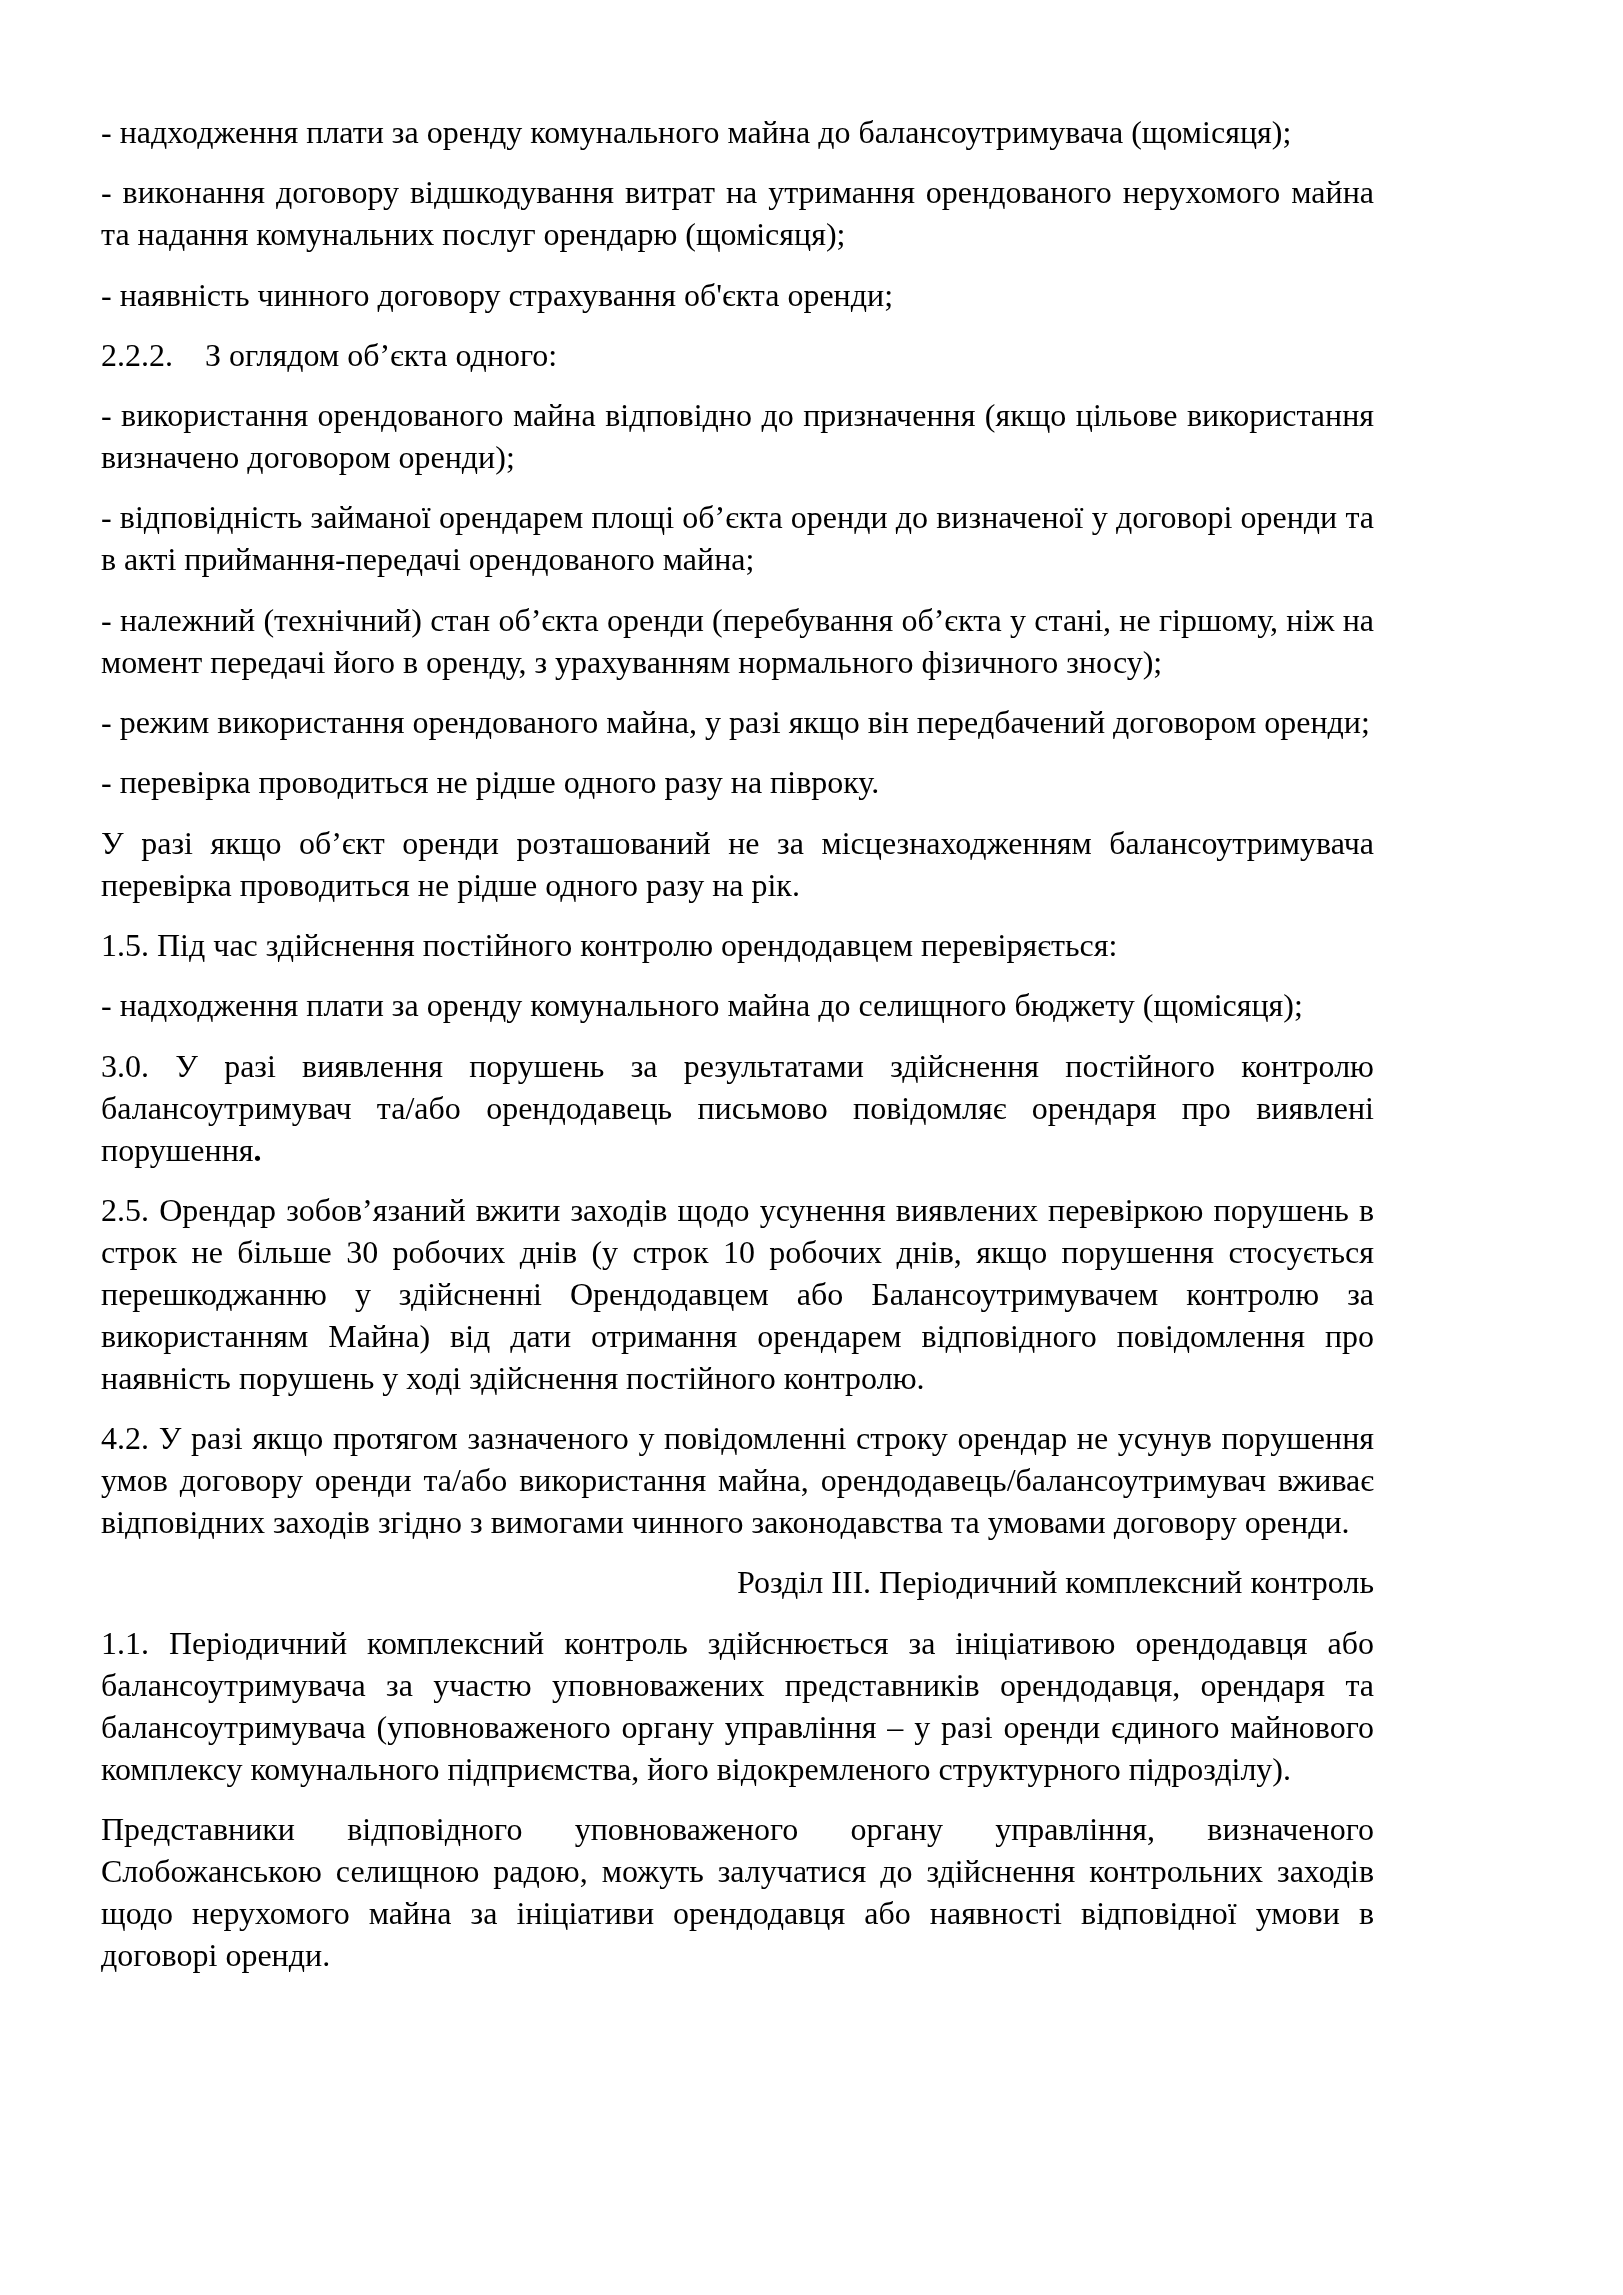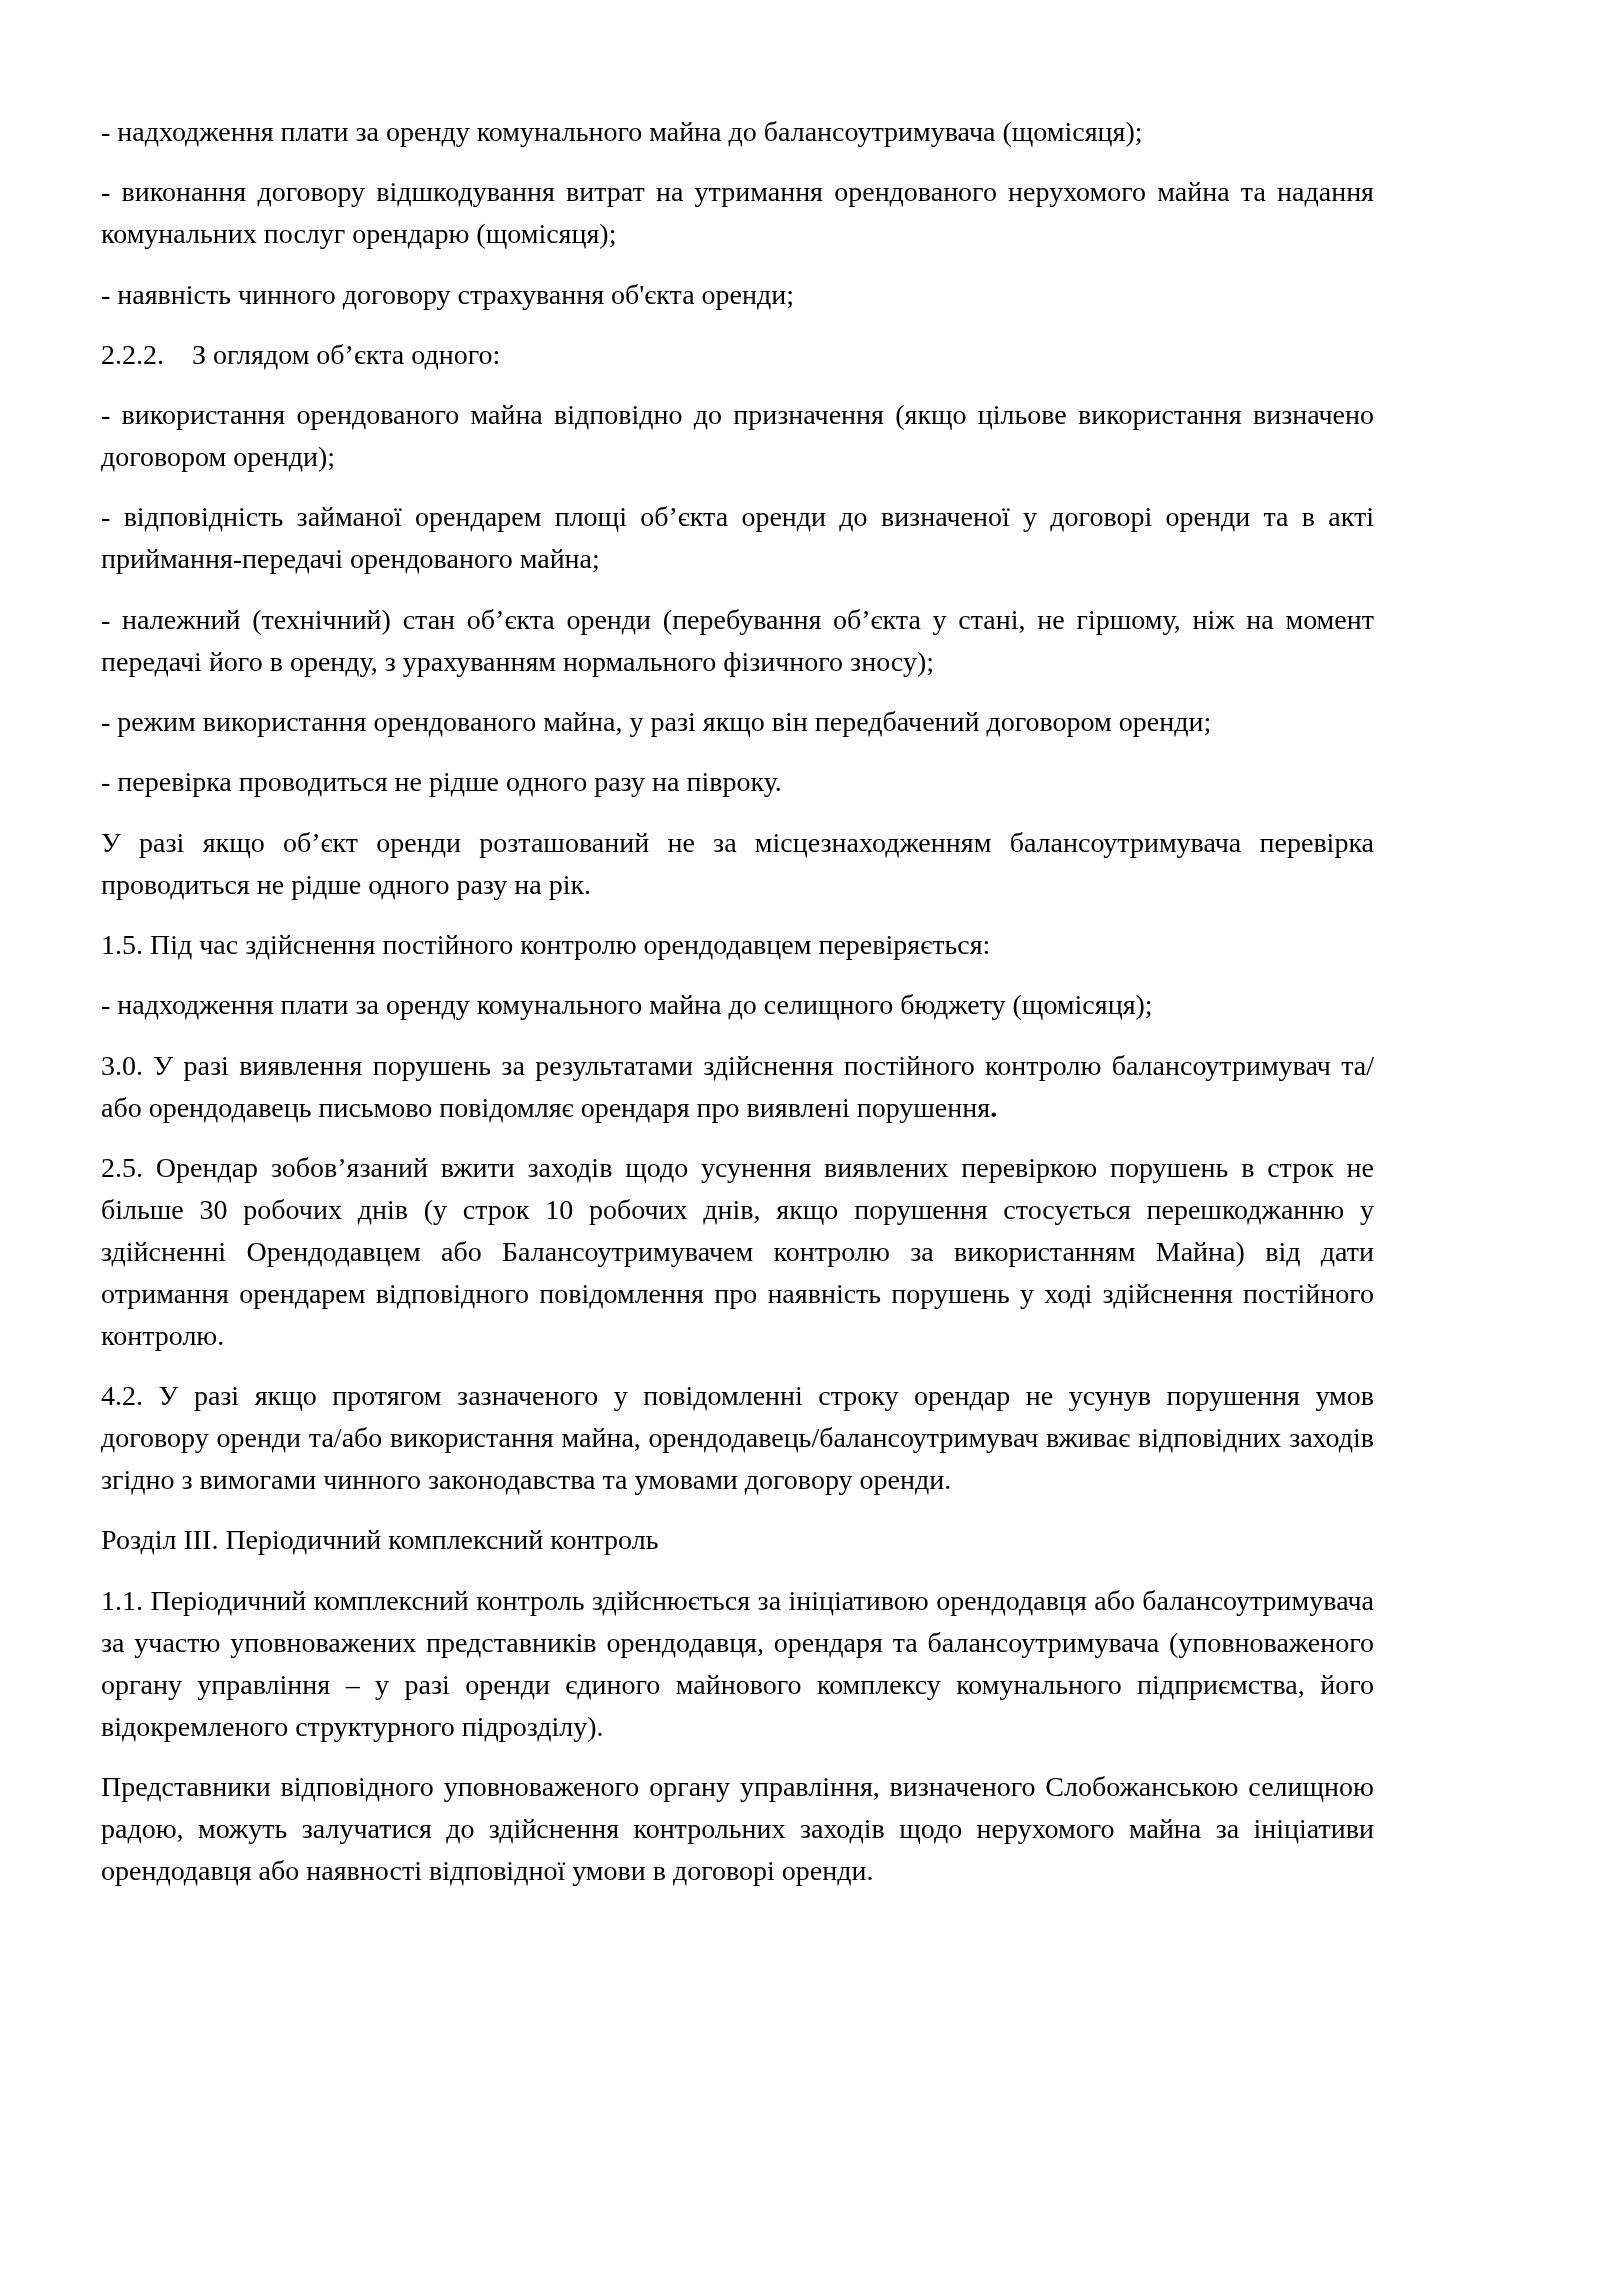--- a/index.html
+++ b/index.html
@@ -13,31 +13,31 @@
     overflow: hidden;
   }
   .page {
     box-sizing: border-box;
     width: 1472px;
     min-height: 2295px;
     padding: 111px 98px 79px 101px;
     background: #ffffff;
     color: #000000;
     font-family: "Liberation Serif", "DejaVu Serif", serif;
-    font-size: 28px;
+    font-size: 32px;
     line-height: 42px;
   }
   .para {
     margin: 0 0 18.3px 0;
     text-align: justify;
     text-align-last: left;
   }
   .heading {
     margin: 0 0 18.3px 0;
-    text-align: left;
+    text-align: right;
   }
   .bold {
     font-weight: bold;
   }
 </style>
 </head>
 <body>
 
 <div class="page">
   <p class="para">- надходження плати за оренду комунального майна до балансоутримувача (щомісяця);</p>

